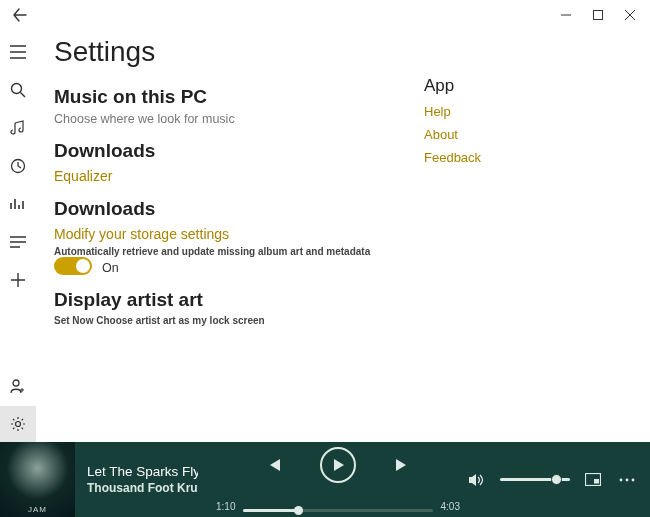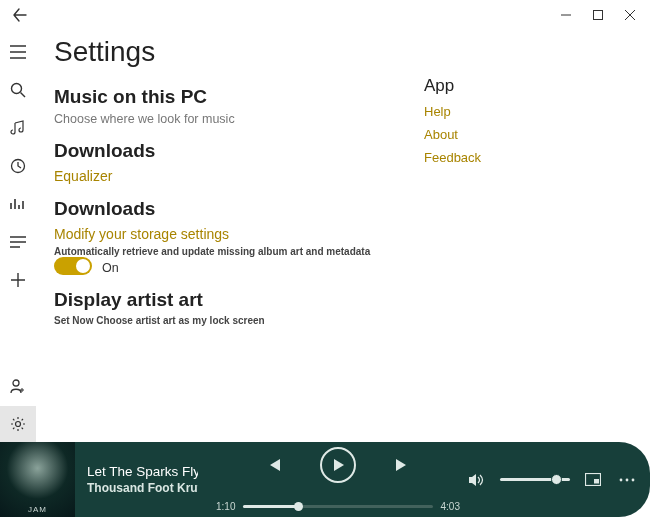--- a/index.html
+++ b/index.html
@@ -22,31 +22,31 @@
 .sec-body { font-size: 10px; color:#444; margin-top: 4px; font-weight: bold; }
 .link { font-size: 14px; color:#a88400; margin-top: 6px; cursor:pointer; display:block; }
 .col-right { width: 190px; padding-top: 40px; }
 .app-head { font-size: 17px; font-weight: 400; color:#222; margin-bottom: 8px; }
 .app-link { font-size: 13px; color:#a88400; margin-top: 8px; cursor:pointer; display:block; }
 .toggle-row { display:flex; align-items:flex-end; gap:10px; margin-top:0; }
 .toggle { width:38px; height:18px; border-radius:9px; background:#caa100; position:relative; cursor:pointer; }
 .toggle .knob { position:absolute; right:2px; top:2px; width:14px; height:14px; border-radius:50%; background:#fff; }
 .toggle-label { font-size:12.5px; color:#333; }
 
-.player { position:absolute; bottom:0; left:0; right:0; height:75px; background:#173f3a; color:#fff; display:flex; align-items:center;border-radius:31px; }
+.player { position:absolute; bottom:0; left:0; right:0; height:75px; background:#173f3a; color:#fff; display:flex; align-items:center; }
 .album-art { width:75px; height:75px; background: radial-gradient(circle at 50% 35%, #8aa29a 0%, #0e2825 50%, #07181a 100%); flex-shrink:0; position:relative; }
 .album-art::after { content:"JAM"; position:absolute; bottom:3px; left:0; right:0; text-align:center; font-size:8px; letter-spacing:1px; color:#cbd7d3; }
 .track-info { padding: 0 12px; min-width: 120px; max-width:135px; overflow:hidden; }
 .track-title { font-size:13.5px; white-space:nowrap; overflow:hidden; text-overflow:clip; }
 .track-artist { font-size:12px; font-weight:600; color:#d9e6e2; white-space:nowrap; overflow:hidden; margin-top:2px; }
 .controls { display:flex; align-items:center; gap:18px; flex:1; justify-content:center; flex-direction:column; }
 .ctrl-row { display:flex; align-items:center; gap:34px; }
 .ctrl-btn { width:22px; height:22px; display:flex; align-items:center; justify-content:center; cursor:pointer; color:#dfe9e6; }
 .play-btn { width:36px; height:36px; border:2px solid #dfe9e6; border-radius:50%; display:flex; align-items:center; justify-content:center; cursor:pointer; }
-.progress-row { display:flex; align-items:center; gap:8px; font-size:10px; color:#c9d7d2; width:100%; padding:0 6px; }
+.progress-row { display:flex; align-items:flex-end; gap:8px; font-size:10px; color:#c9d7d2; width:100%; padding:0 6px; }
 .progress-track { flex:1; height:3px; background:#42625c; position:relative; border-radius:2px; }
 .progress-fill { position:absolute; left:0; top:0; bottom:0; width:29%; background:#dfe9e6; border-radius:2px; }
 .progress-knob { position:absolute; left:29%; top:-3px; width:9px; height:9px; border-radius:50%; background:#dfe9e6; margin-left:-4px; }
 .right-ctrls { display:flex; align-items:center; gap:12px; padding-right:12px; }
 .vol-track { width:70px; height:3px; background:#dfe9e6; position:relative; border-radius:2px; cursor:pointer; }
 .vol-knob { position:absolute; right:8px; top:-4px; width:11px; height:11px; border-radius:50%; background:#dfe9e6; border:1px solid #173f3a; }
 svg { display:block; }
 </style>
 </head>
 <body>

